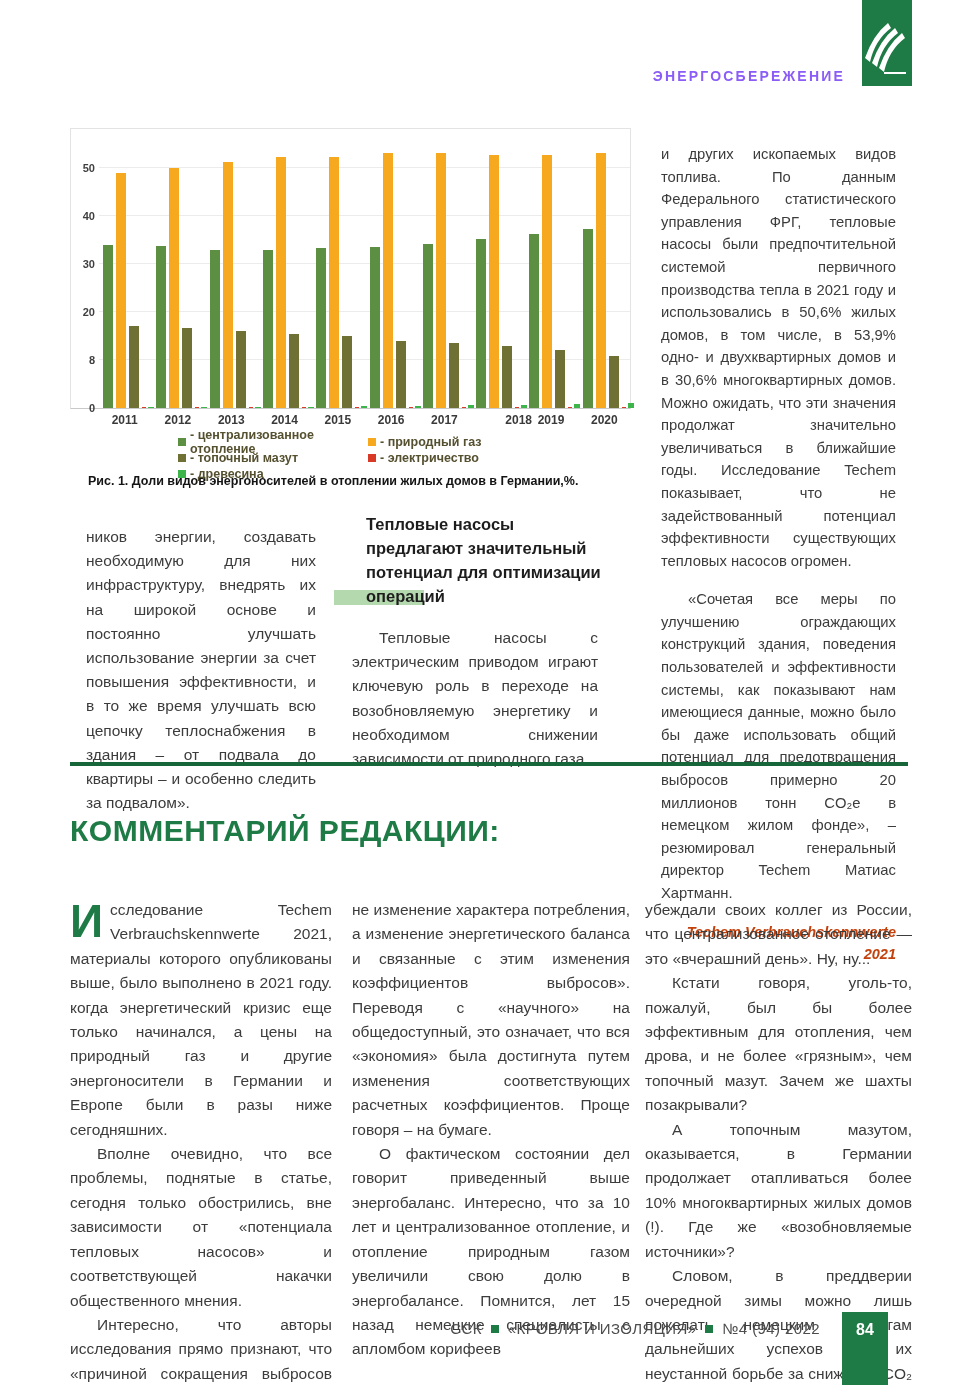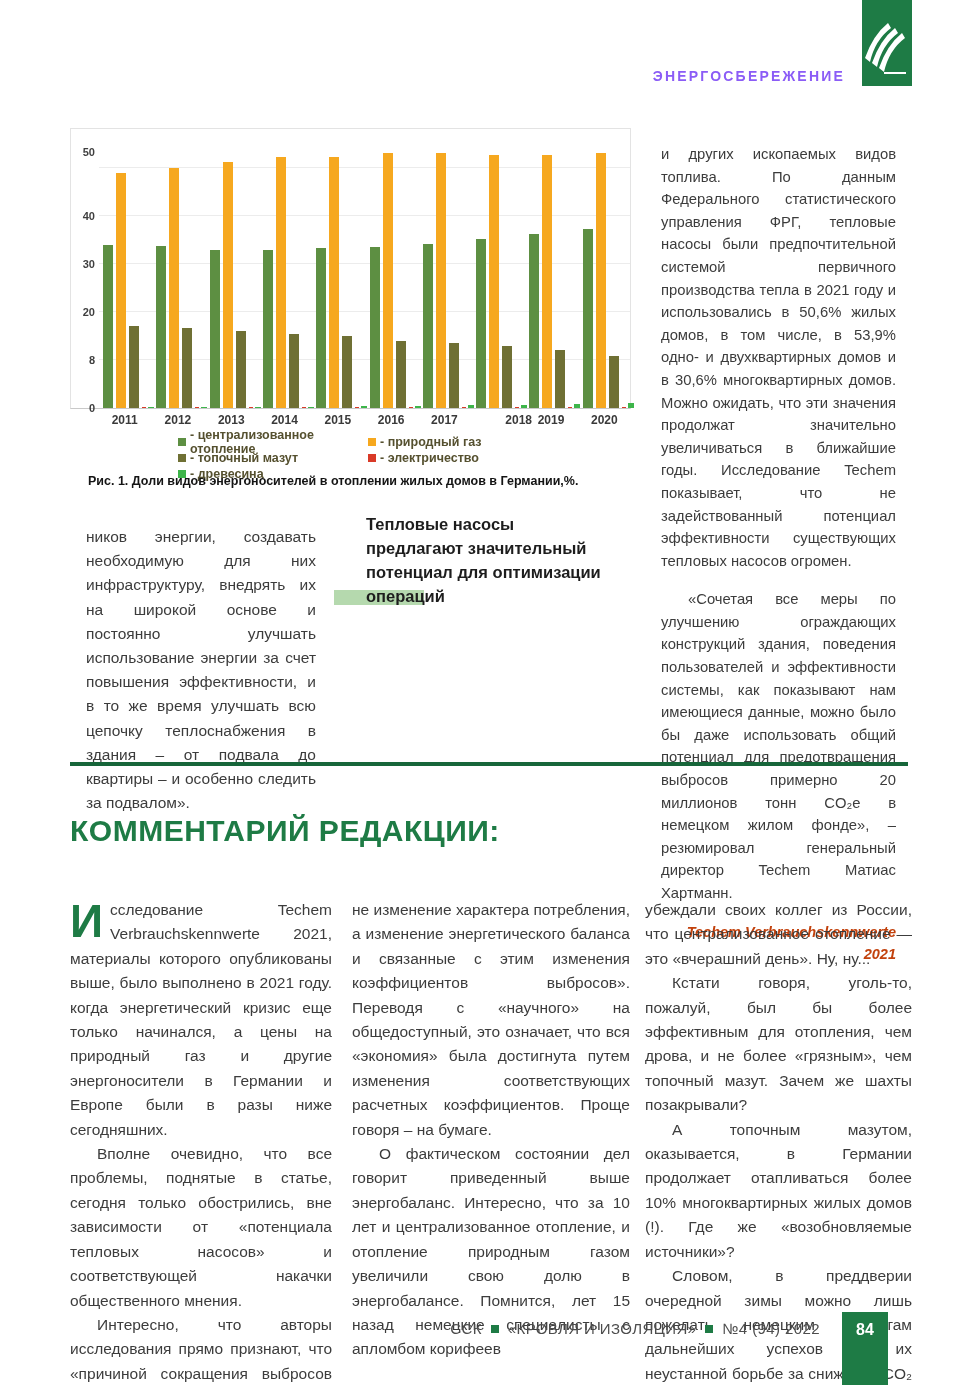--- a/index.html
+++ b/index.html
@@ -78,21 +78,21 @@
       <span class="ytick" style="bottom: -6px;">0</span>
       <div class="gridline" style="bottom: 48px;"></div>
       <span class="ytick" style="bottom: 42px;">8</span>
       <div class="gridline" style="bottom: 96px;"></div>
       <span class="ytick" style="bottom: 90px;">20</span>
       <div class="gridline" style="bottom: 144px;"></div>
       <span class="ytick" style="bottom: 138px;">30</span>
       <div class="gridline" style="bottom: 192px;"></div>
       <span class="ytick" style="bottom: 186px;">40</span>
       <div class="gridline" style="bottom: 240px;"></div>
-      <span class="ytick" style="bottom: 250px; margin-top: 8px;">50</span>
+      <span class="ytick" style="bottom: 234px; margin-top: 8px;">50</span>
       <div class="bar" style="left: 32px; width: 10px; height: 163.2px; background: rgb(93, 143, 66);"></div>
       <div class="bar" style="left: 45px; width: 10px; height: 235.2px; background: rgb(246, 168, 31);"></div>
       <div class="bar" style="left: 58px; width: 10px; height: 81.6px; background: rgb(111, 112, 52);"></div>
       <div class="bar" style="left: 71px; width: 4px; height: 1px; background: rgb(217, 58, 40);"></div>
       <div class="bar" style="left: 77px; width: 6px; height: 1px; background: rgb(61, 181, 74);"></div>
       <div class="bar" style="left: 85.3px; width: 10px; height: 161.76px; background: rgb(93, 143, 66);"></div>
       <div class="bar" style="left: 98.3px; width: 10px; height: 240.48px; background: rgb(246, 168, 31);"></div>
       <div class="bar" style="left: 111.3px; width: 10px; height: 80.16px; background: rgb(111, 112, 52);"></div>
       <div class="bar" style="left: 124.3px; width: 4px; height: 1px; background: rgb(217, 58, 40);"></div>
       <div class="bar" style="left: 130.3px; width: 6px; height: 1.44px; background: rgb(61, 181, 74);"></div>
@@ -169,20 +169,21 @@
 
   <div class="col col-left">
     <p>ников энергии, создавать необходимую для них инфраструктуру, внедрять их на широкой основе и постоянно улучшать использование энергии за счет повышения эффективности, и в то же время улучшать всю цепочку теплоснабжения в здания – от подвала до квартиры – и особенно следить за подвалом».</p>
   </div>
 
   <div class="col col-mid">
     <h3 class="mid-heading">
       <span class="heading-highlight"></span>
       <span class="ht">Тепловые насосы предлагают значительный потенциал для оптимизации операций</span>
     </h3>
+    <p class="indent">Тепловые насосы с электрическим приводом играют ключевую роль в переходе на возобновляемую энергетику и необходимом снижении зависимости от природного газа</p>
   </div>
 
   <div class="col col-right">
     <p>и других ископаемых видов топлива. По данным Федерального статистического управления ФРГ, тепловые насосы были предпочтительной системой первичного производства тепла в 2021 году и использовались в 50,6% жилых домов, в том числе, в 53,9% одно- и двухквартирных домов и в 30,6% многоквартирных домов. Можно ожидать, что эти значения продолжат значительно увеличиваться в ближайшие годы. Исследование Techem показывает, что не задействованный потенциал эффективности существующих тепловых насосов огромен.</p>
     <p class="indent">«Сочетая все меры по улучшению ограждающих конструкций здания, поведения пользователей и эффективности системы, как показывают нам имеющиеся данные, можно было бы даже использовать общий потенциал для предотвращения выбросов примерно 20 миллионов тонн CO₂е в немецком жилом фонде», – резюмировал генеральный директор Techem Матиас Хартманн.</p>
     <p class="source-line">Techem Verbrauchskennwerte 2021</p>
   </div>
 
   <div class="divider"></div>
 

